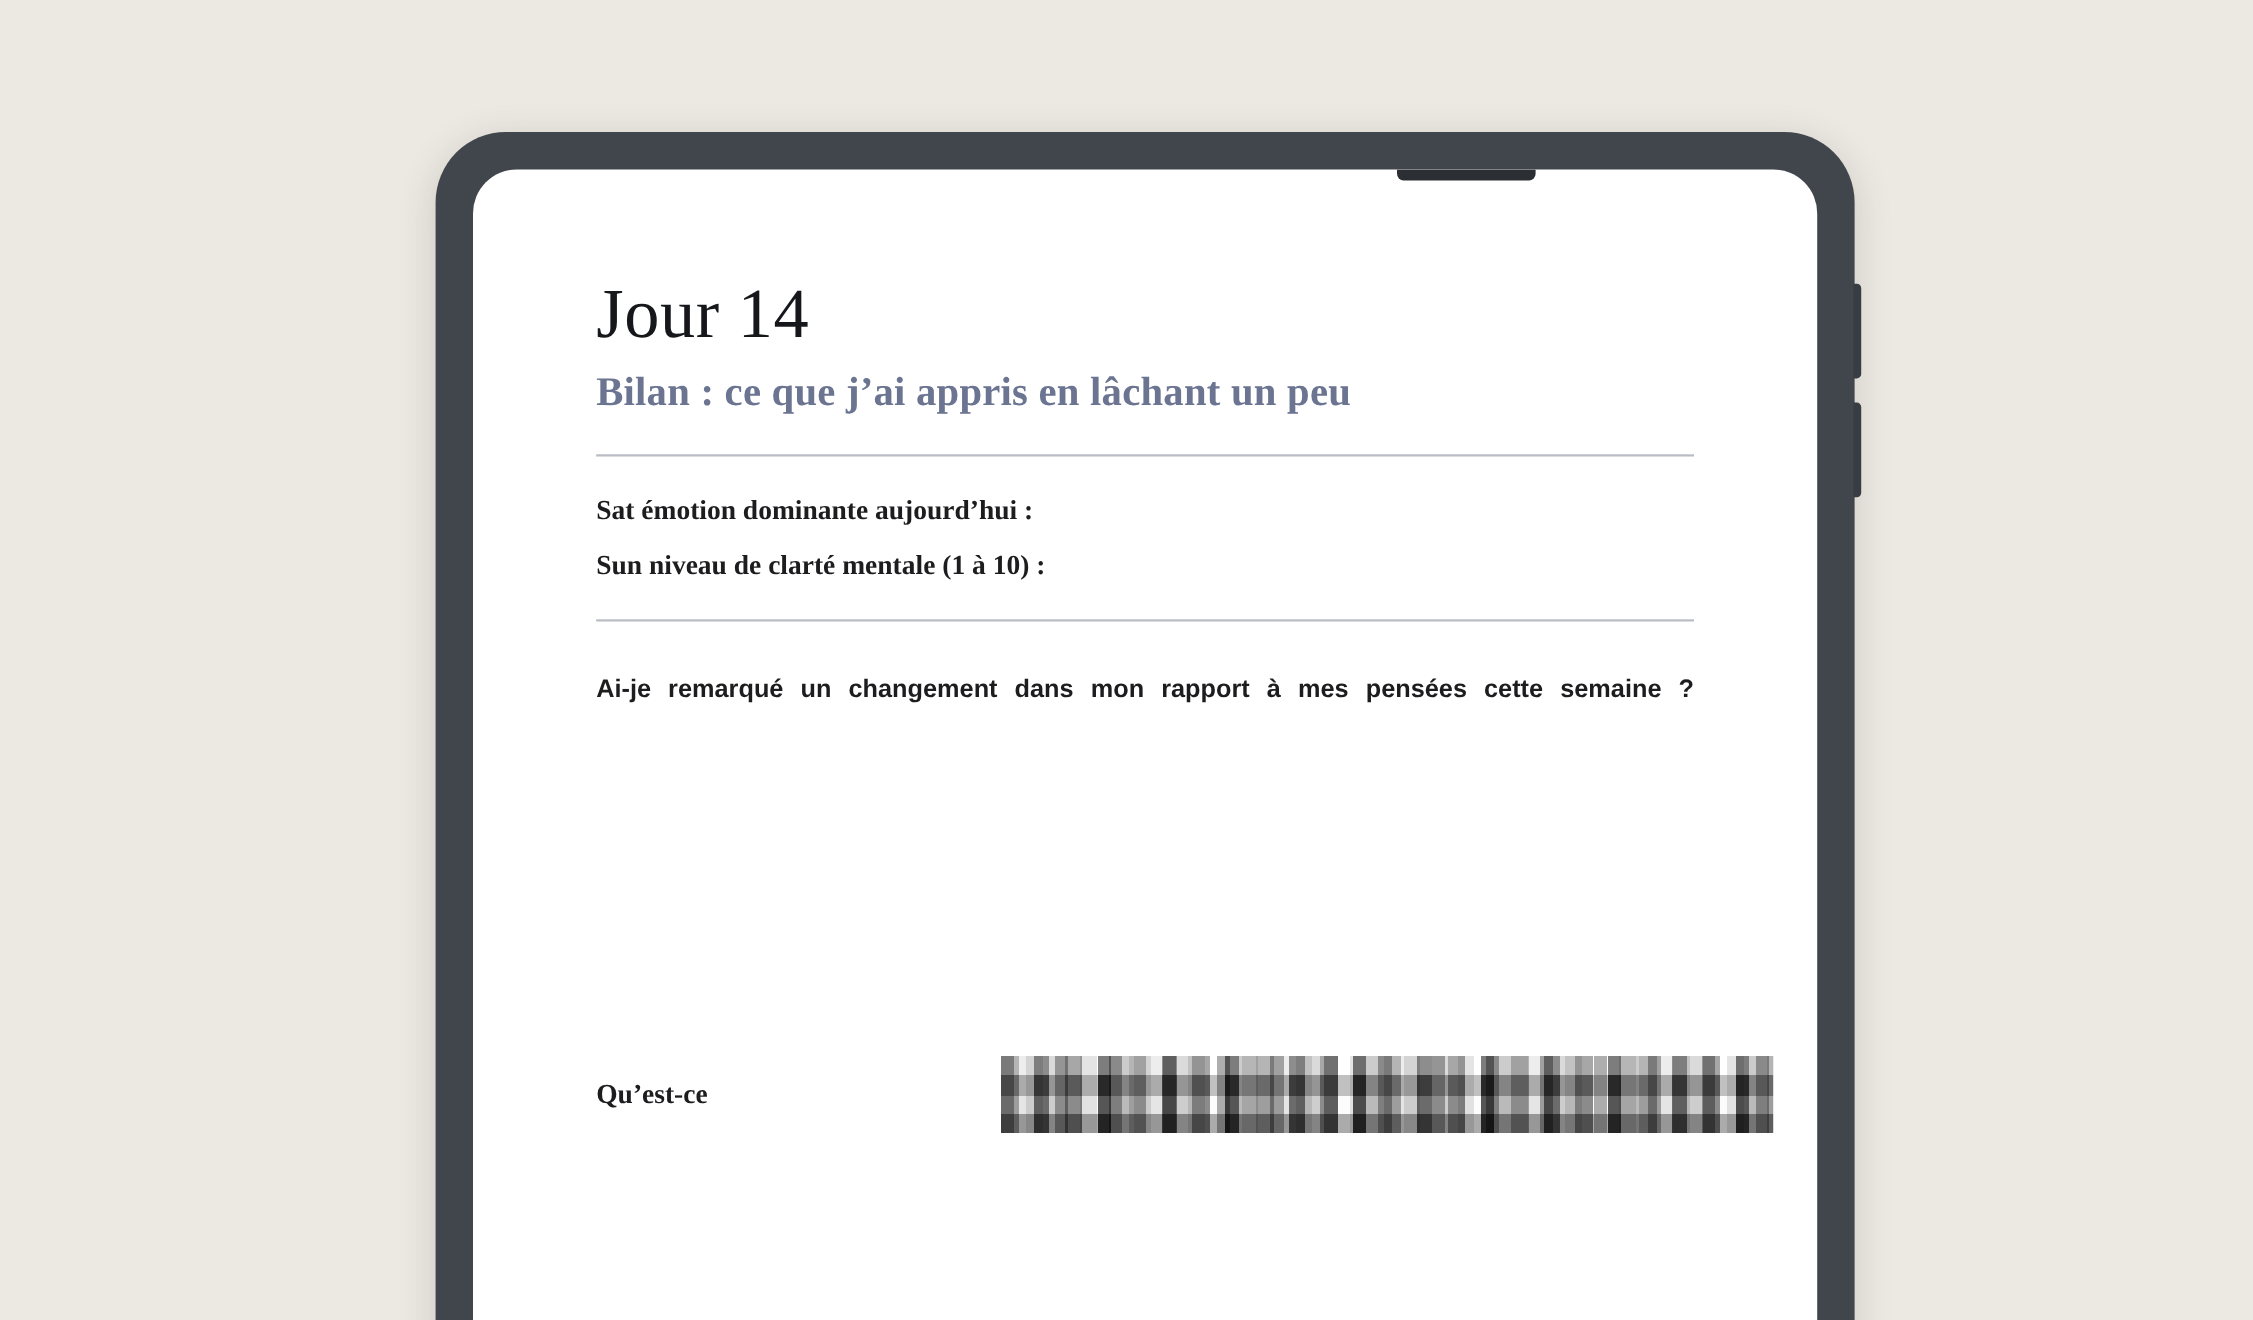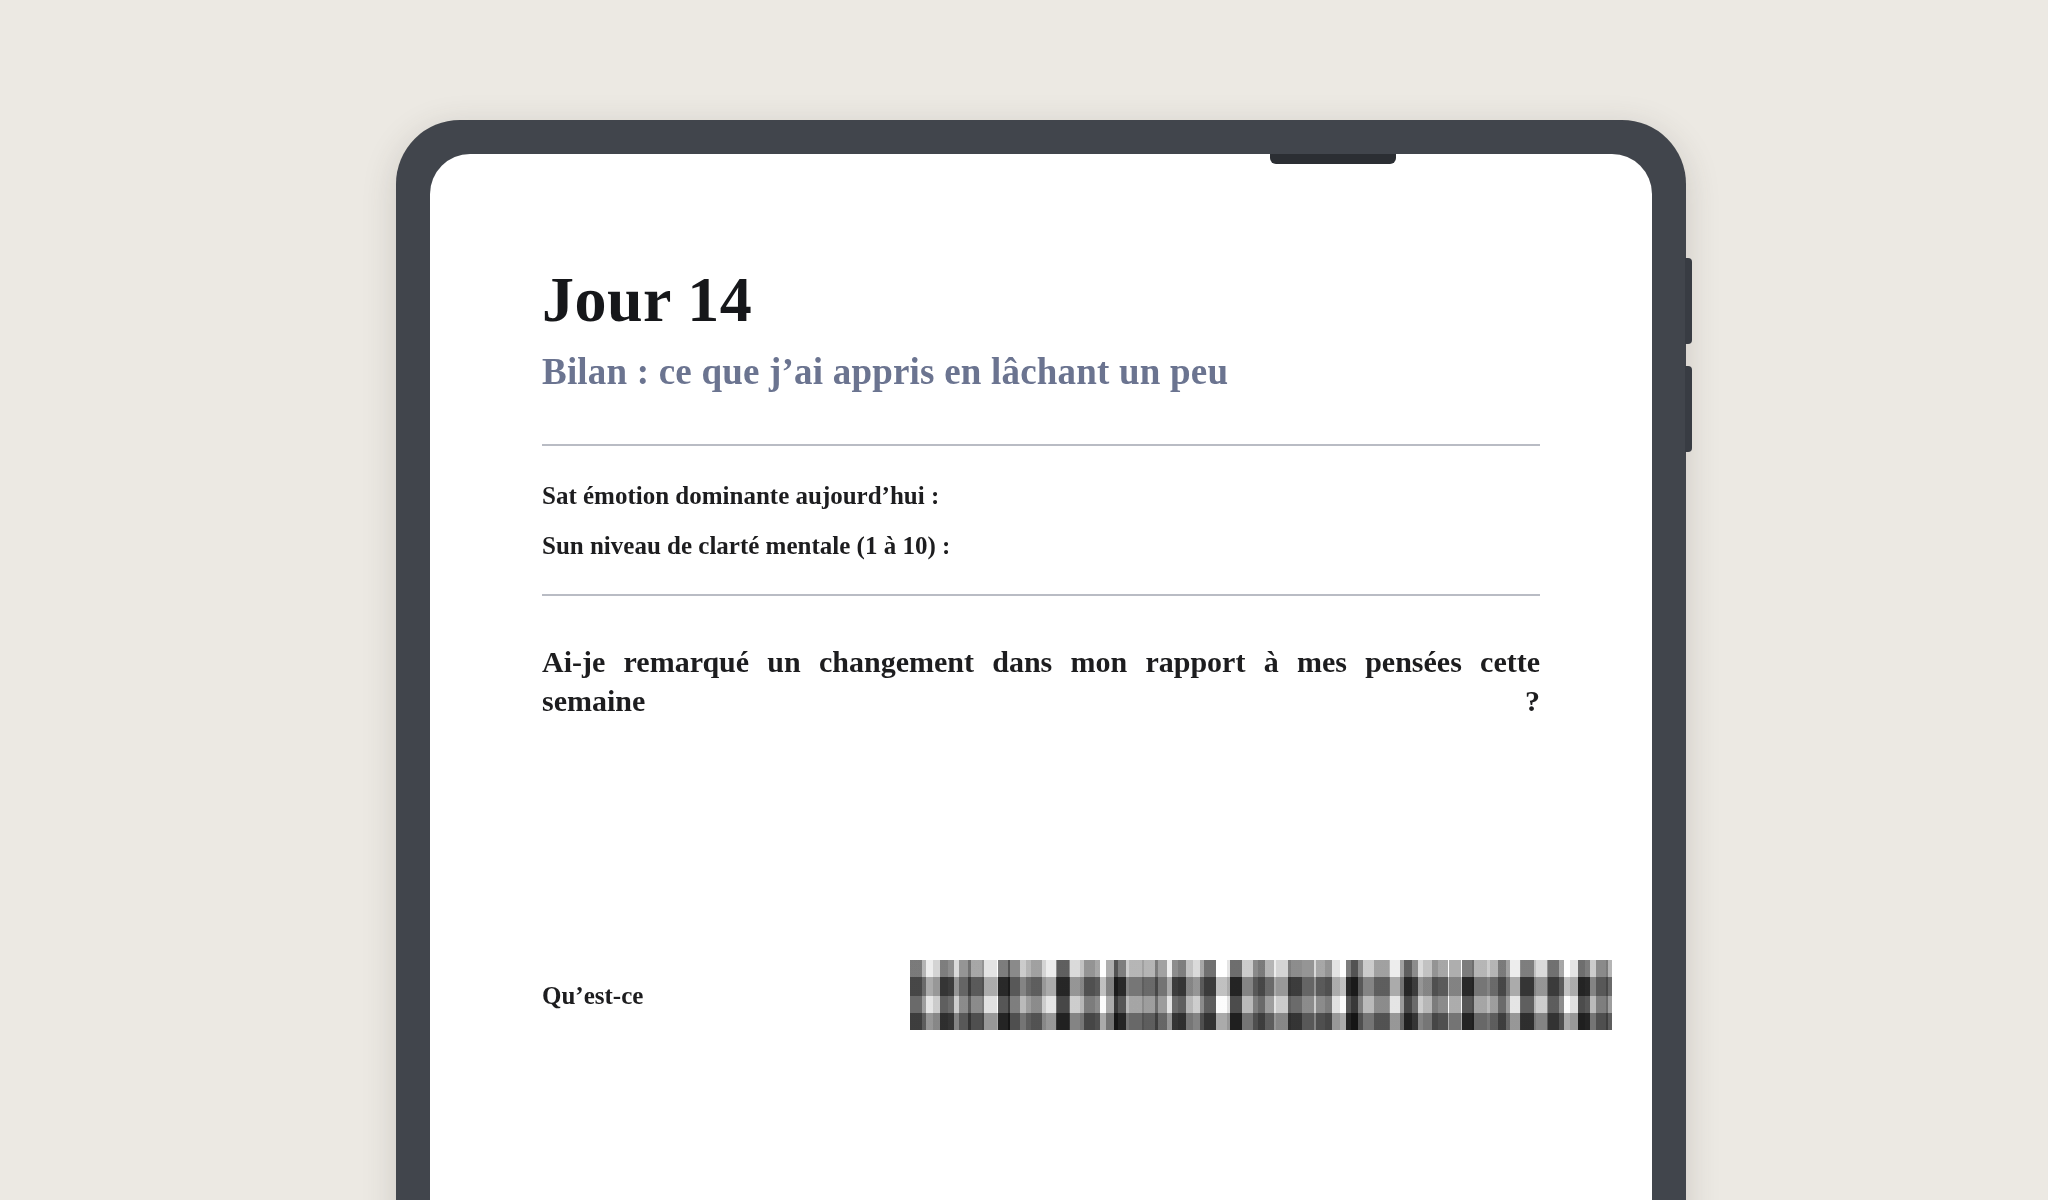--- a/index.html
+++ b/index.html
@@ -69,33 +69,33 @@
     width: 100%;
     height: 100%;
     padding: 96px 112px 0 112px;
     box-sizing: border-box;
     color: #1d1d1f;
   }
 
   #day-title {
     font-family: "Liberation Serif", serif;
     font-size: 64px;
-    font-weight: 700;
+    font-weight: 400;
     letter-spacing: 0.5px;
-    margin: 15px 0 14px 0;
+    margin: 0 0 14px 0;
     line-height: 1.1;
     color: #16171a;
   }
 
   #subtitle {
     font-family: "Liberation Serif", serif;
     font-size: 37px;
     font-weight: 700;
     color: #6b7490;
-    margin: 0 0 48px 0;
+    margin: 0 0 32px 0;
     line-height: 1.25;
     letter-spacing: 0.2px;
   }
 
   #intro-paragraph {
     font-family: "Liberation Serif", serif;
     font-size: 25px;
     font-weight: 600;
     line-height: 1.32;
     margin: 0 0 46px 0;
@@ -114,22 +114,22 @@
   .prompt-line {
     font-family: "Liberation Serif", serif;
     font-size: 25px;
     font-weight: 600;
     line-height: 1.6;
     margin: 0 0 10px 0;
     color: #1d1d1f;
   }
 
   #question-block {
-    font-family: Liberation Serif, serif;
-    font-size: 30px;
+    font-family: Liberation Sans, sans-serif;
+    font-size: 23px;
     font-weight: 600;
     line-height: 1.32;
     margin: 0;
     color: #1d1d1f;
     text-align: justify;
     text-justify: inter-word;
   }
   #question-block::after {
     content: "";
     display: inline-block;

